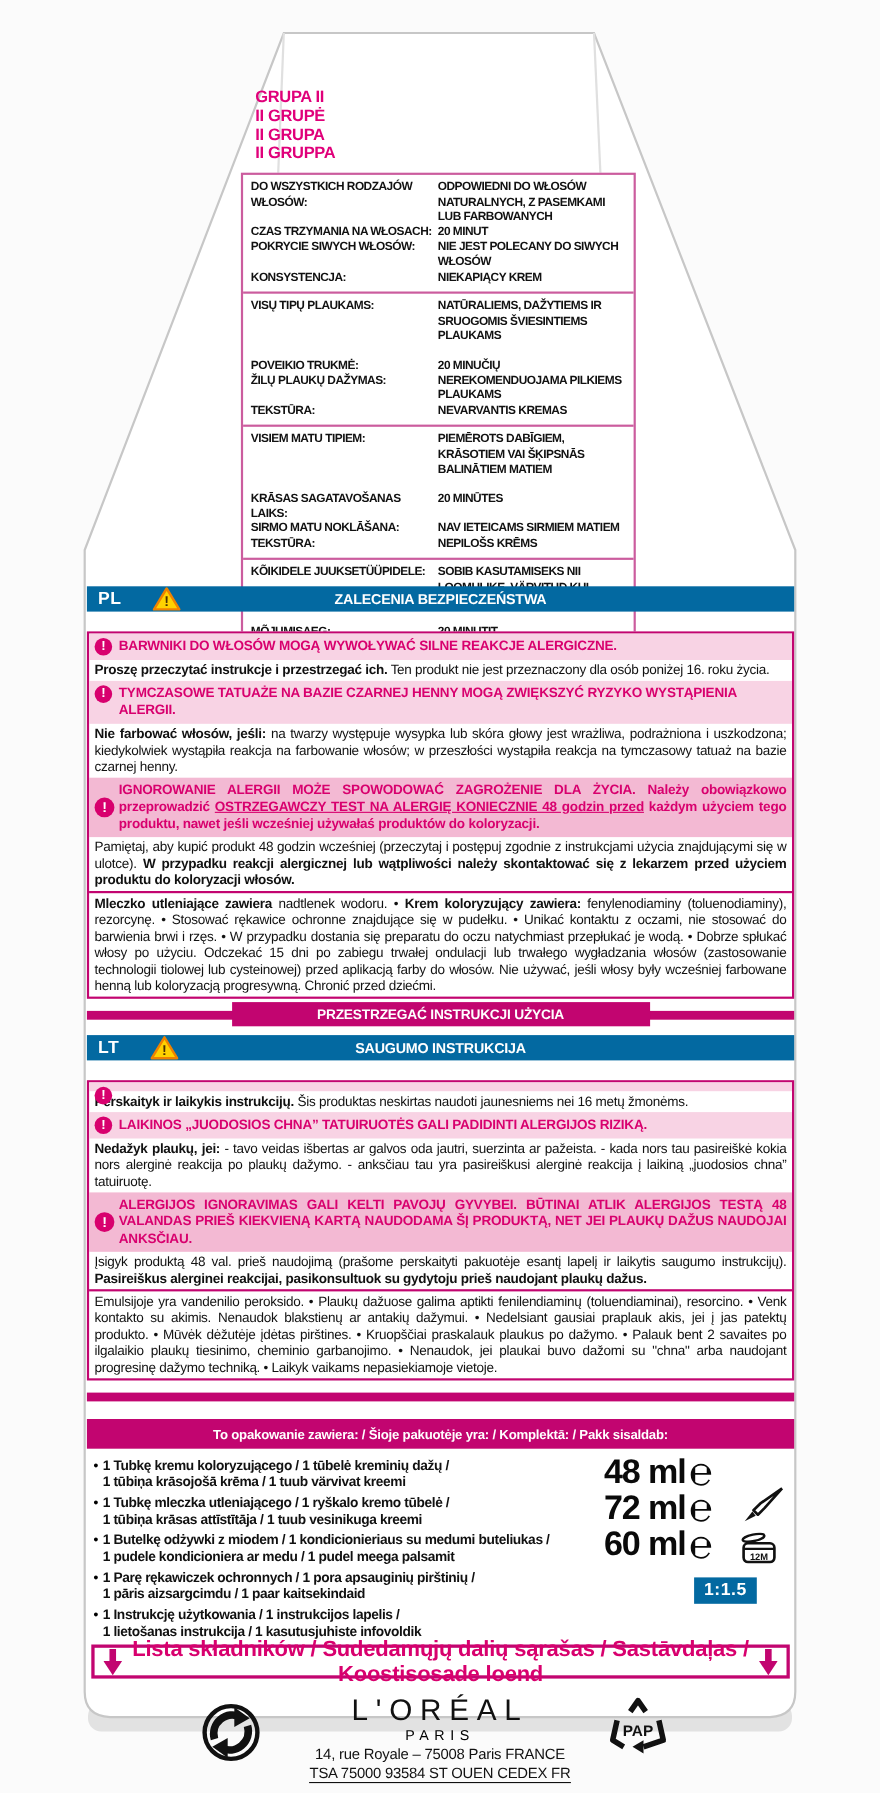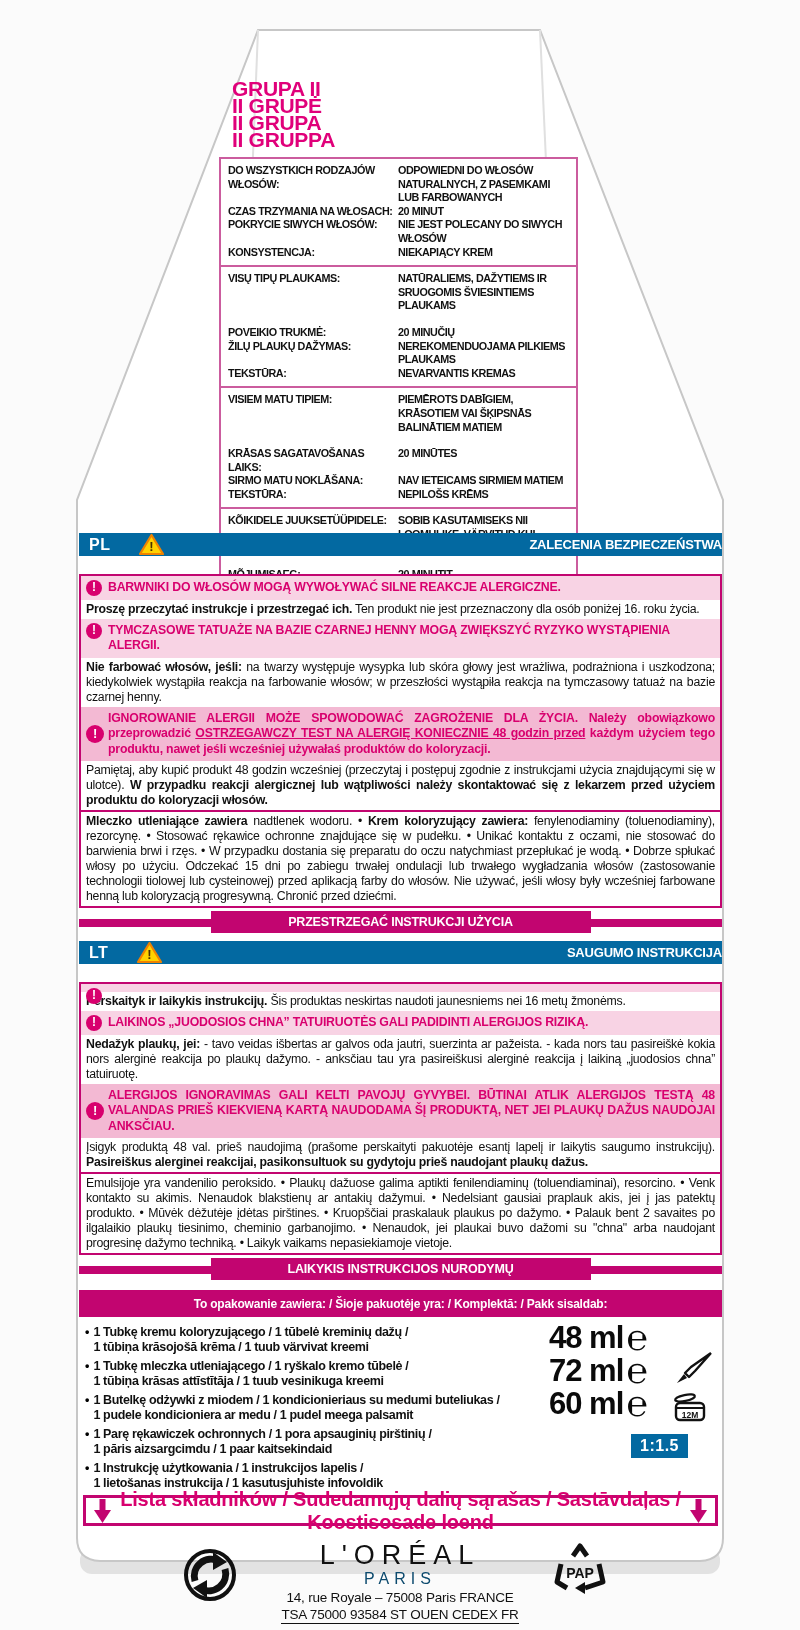--- a/index.html
+++ b/index.html
@@ -2,37 +2,37 @@
 <html><head>
 <meta charset="utf-8">
 <style>
   html,body{margin:0;padding:0;background:#fbfbfb;}
   *{box-sizing:border-box;}
   .page{position:relative;width:800px;height:1630px;font-family:"Liberation Sans",sans-serif;overflow:hidden;background:#fbfbfb;}
   .silhouette{position:absolute;left:0;top:0;z-index:0;}
   .content{position:absolute;z-index:1;left:0;top:0;width:800px;height:1630px;}
 
   
-  .group{position:absolute;left:232px;top:80px;font-size:21px;line-height:17px;font-weight:bold;color:#e0007a;letter-spacing:-0.3px;}
+  .group{position:absolute;left:232px;top:80px;font-size:15px;line-height:17px;font-weight:bold;color:#e0007a;letter-spacing:-0.3px;}
 
   
   .spec{position:absolute;left:219px;top:157px;width:359px;border:2px solid #cb5c9e;background:#fff;}
   .tsec{padding:5px 6px 6px 7px;border-top:2px solid #cb5c9e;}
   .tsec:first-child{border-top:none;}
   .trow{display:grid;grid-template-columns:166px 1fr;column-gap:4px;}
   .trow.gap{margin-bottom:13px;}
   .tlabel,.tval{font-size:10.8px;line-height:13.6px;font-weight:bold;color:#111;letter-spacing:-0.45px;}
 
   
   .col{position:absolute;left:79px;top:533px;width:643px;}
 
   .secbar{position:relative;height:23px;background:#0369a1;display:flex;align-items:center;margin-bottom:18px;}
   .lang{color:#fff;font-weight:bold;font-size:16px;margin-left:10px;letter-spacing:0.5px;}
   .tri{margin-left:28px;}
-  .sectitle{position:absolute;left:0;right:0;text-align:right;color:#fff;font-weight:bold;font-size:13px;letter-spacing:-0.2px;}
+  .sectitle{position:absolute;left:0;right:0;text-align:center;color:#fff;font-weight:bold;font-size:13px;letter-spacing:-0.2px;}
 
   .box{border:2px solid #c20570;background:#fff;}
   .txt-row{padding:2px 5px;font-size:12.3px;line-height:15px;color:#111;letter-spacing:-0.25px;}
   .just{text-align:justify;}
   .alert-row{position:relative;padding:4px 5px 4px 27px;font-weight:bold;color:#d8006e;font-size:12.3px;line-height:15.5px;letter-spacing:-0.2px;}
   .alert-row.light{background:#f8d3e4;}
   .alert-row.strong{background:#f3b9d3;}
   .alert-ico{position:absolute;left:5px;top:4px;width:16px;height:16px;border-radius:50%;background:#d8006e;color:#fff;font-size:12px;font-weight:bold;display:flex;align-items:center;justify-content:center;}
   .alert-row.strong .alert-ico{top:50%;margin-top:-9px;width:18px;height:18px;font-size:13px;}
   .und{text-decoration:underline;}
@@ -58,21 +58,21 @@
 
   
   .ingbar{margin:10px 4px 0 4px;height:31px;border:3px solid #c20570;background:#fff;display:flex;align-items:center;padding:0 8px;}
   .ingtext{flex:1;text-align:center;color:#d8006e;font-weight:bold;font-size:20px;letter-spacing:-0.2px;}
 
   
   .footer{position:relative;height:100px;margin-top:14px;}
   .greendot{position:absolute;left:104px;top:8px;}
   .brandcol{position:absolute;left:151px;top:0;width:340px;text-align:center;}
   .brand{font-size:27px;letter-spacing:7px;color:#111;font-weight:400;}
-  .brandsub{font-size:16px;letter-spacing:5px;color:#0c4a6e;margin-top:-1px;}
+  .brandsub{font-size:13px;letter-spacing:5px;color:#000000;margin-top:-1px;}
   .addr{font-size:13.5px;color:#111;margin-top:2px;letter-spacing:-0.2px;}
   .addr2{display:inline-block;border-bottom:1.5px solid #111;padding-bottom:1px;}
   .papicon{position:absolute;left:472px;top:2px;}
 </style>
 </head>
 <body>
 
 <div class="page">
 
   <svg class="silhouette" width="800" height="1630" viewBox="0 0 800 1630">
@@ -221,21 +221,20 @@
         <div class="alert-row strong just">
           <span class="alert-ico">!</span>
           <span>ALERGIJOS IGNORAVIMAS GALI KELTI PAVOJŲ GYVYBEI. BŪTINAI ATLIK ALERGIJOS TESTĄ 48 VALANDAS PRIEŠ KIEKVIENĄ KARTĄ NAUDODAMA ŠĮ PRODUKTĄ, NET JEI PLAUKŲ DAŽUS NAUDOJAI ANKSČIAU.</span>
         </div>
         <div class="txt-row just"><span>Įsigyk produktą 48 val. prieš naudojimą (prašome perskaityti pakuotėje esantį lapelį ir laikytis saugumo instrukcijų). </span><b>Pasireiškus alerginei reakcijai, pasikonsultuok su gydytoju prieš naudojant plaukų dažus.</b></div>
         <div class="hr"></div>
         <div class="txt-row just"><span>Emulsijoje yra vandenilio peroksido. • Plaukų dažuose galima aptikti fenilendiaminų (toluendiaminai), resorcino. • Venk kontakto su akimis. Nenaudok blakstienų ar antakių dažymui. • Nedelsiant gausiai praplauk akis, jei į jas patektų produkto. • Mūvėk dėžutėje įdėtas pirštines. • Kruopščiai praskalauk plaukus po dažymo. • Palauk bent 2 savaites po ilgalaikio plaukų tiesinimo, cheminio garbanojimo. • Nenaudok, jei plaukai buvo dažomi su "chna" arba naudojant progresinę dažymo techniką. • Laikyk vaikams nepasiekiamoje vietoje.</span></div>
       </div>
       <div class="midbar">
         <div class="strip"></div>
-        <div class="pill">LAIKYKIS INSTRUKCIJOS NURODYMŲ</div>
       </div>
 
       <div class="cheader">To opakowanie zawiera: / Šioje pakuotėje yra: / Komplektā: / Pakk sisaldab:</div>
       <div class="cbody">
         <div class="citem">
             <span class="bullet">•</span>
             <div>
               <div class="cline">1 Tubkę kremu koloryzującego / 1 tūbelė kreminių dažų /</div>
               <div class="cline">1 tūbiņa krāsojošā krēma / 1 tuub värvivat kreemi</div>
             </div>

